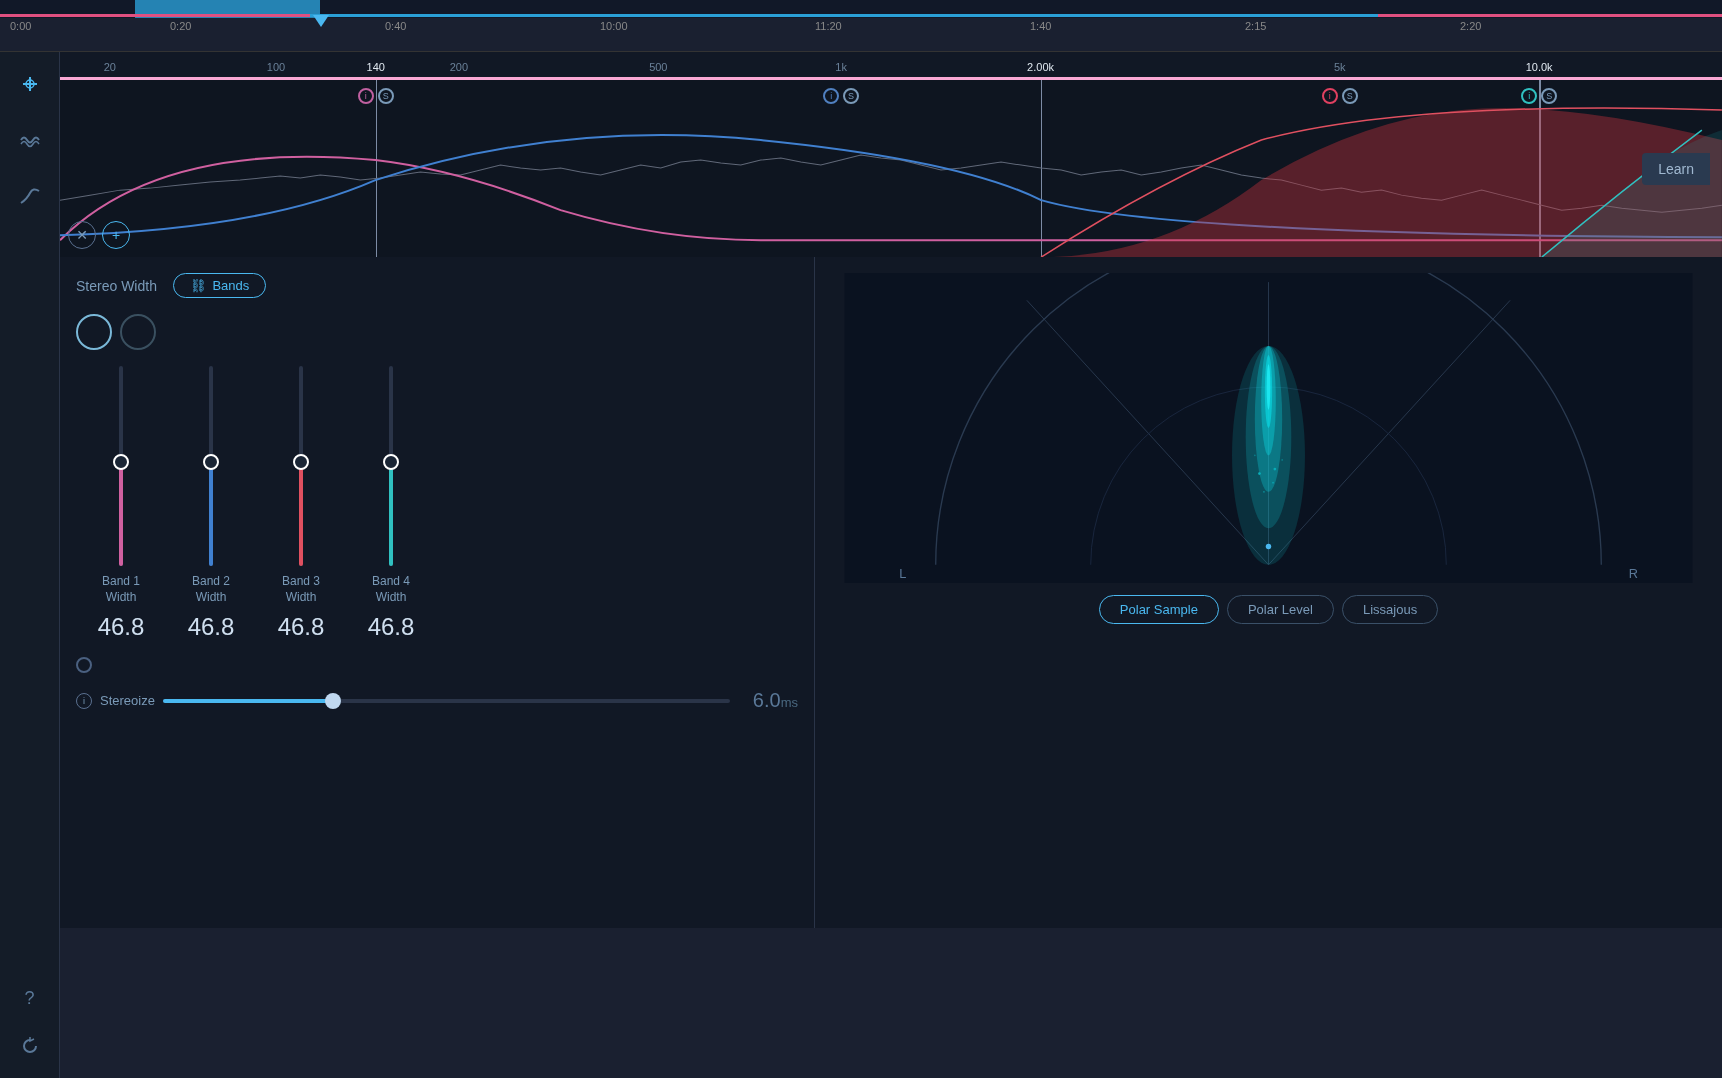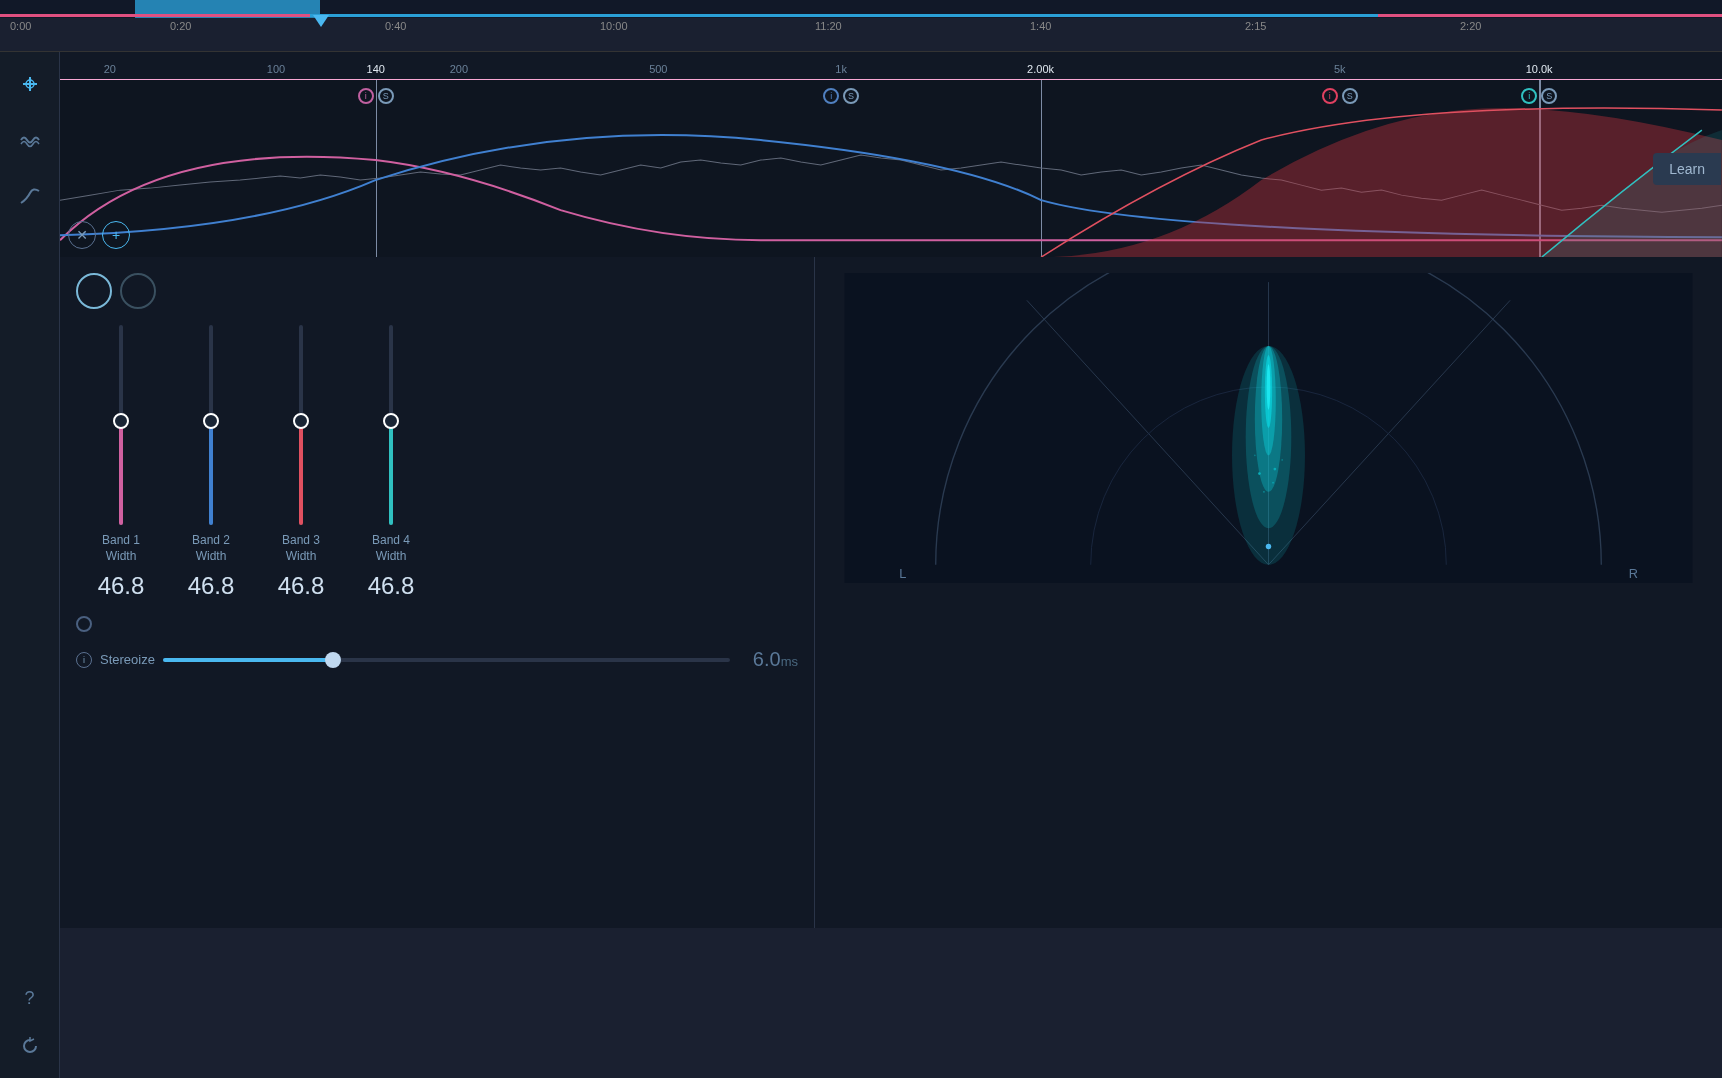--- a/index.html
+++ b/index.html
@@ -191,21 +191,21 @@
     .max-visual svg { width: 80px; height: 55px; }
 
     
     .freq-ruler {
       height: 28px;
       background: #111825;
       position: relative;
       display: flex;
       align-items: flex-end;
       padding-bottom: 4px;
-      border-bottom: 1px solid #f9a8d4;
+      border-bottom: 3px solid #f9a8d4;
     }
     .freq-label {
       position: absolute;
       font-size: 11px;
       color: #6a8098;
       transform: translateX(-50%);
     }
     .freq-label.active {
       color: #e0e8f0;
     }
@@ -809,27 +809,34 @@
 
         <path d="M 1480,177 Q 1550,120 1600,80 Q 1630,60 1660,50 L 1660,177 Z" fill="rgba(30,180,180,0.15)" stroke="none"></path>
         <path d="M 1480,177 Q 1560,110 1640,50" fill="none" stroke="#30c0c0" stroke-width="1.5"></path>
       </svg>
 
       <div style="position:absolute; bottom:8px; left:8px; display:flex; gap:6px;">
         <button class="action-btn close">✕</button>
         <button class="action-btn add">+</button>
       </div>
 
-      <button class="learn-btn" style="position:absolute; right:1px; top:50%; transform:translateY(-50%);">Learn</button>
+      <button class="learn-btn" style="position:absolute; right:12px; top:50%; transform:translateY(-50%);">Learn</button>
     </div>
   </div>
 
   <div class="bottom-panels">
 
     <div class="stereo-panel">
+      <div class="stereo-header">
+        <span class="stereo-title">Stereo Width</span>
+        <button class="bands-button">
+          <span>⛓</span>
+          <span>Bands</span>
+        </button>
+      </div>
 
       <div class="stereo-circles">
         <div class="stereo-circle active"></div>
         <div class="stereo-circle"></div>
       </div>
 
       <div class="band-sliders">
 
         <div class="band-slider-col">
           <div class="band-slider-track">
@@ -914,15 +921,20 @@
           <circle cx="450" cy="200" r="1" fill="#0adde8" opacity="0.3"></circle>
           <circle cx="480" cy="205" r="1" fill="#0adde8" opacity="0.3"></circle>
 
           <circle cx="465" cy="300" r="3" fill="#4ab8f0"></circle>
 
           <text x="60" y="335" fill="#5a7898" font-size="14">L</text>
           <text x="860" y="335" fill="#5a7898" font-size="14">R</text>
         </svg>
       </div>
 
+      <div class="vector-bottom-controls">
+        <button class="vector-btn active">Polar Sample</button>
+        <button class="vector-btn">Polar Level</button>
+        <button class="vector-btn">Lissajous</button>
+      </div>
     </div>
   </div>
 </div>
 
 </body></html>

